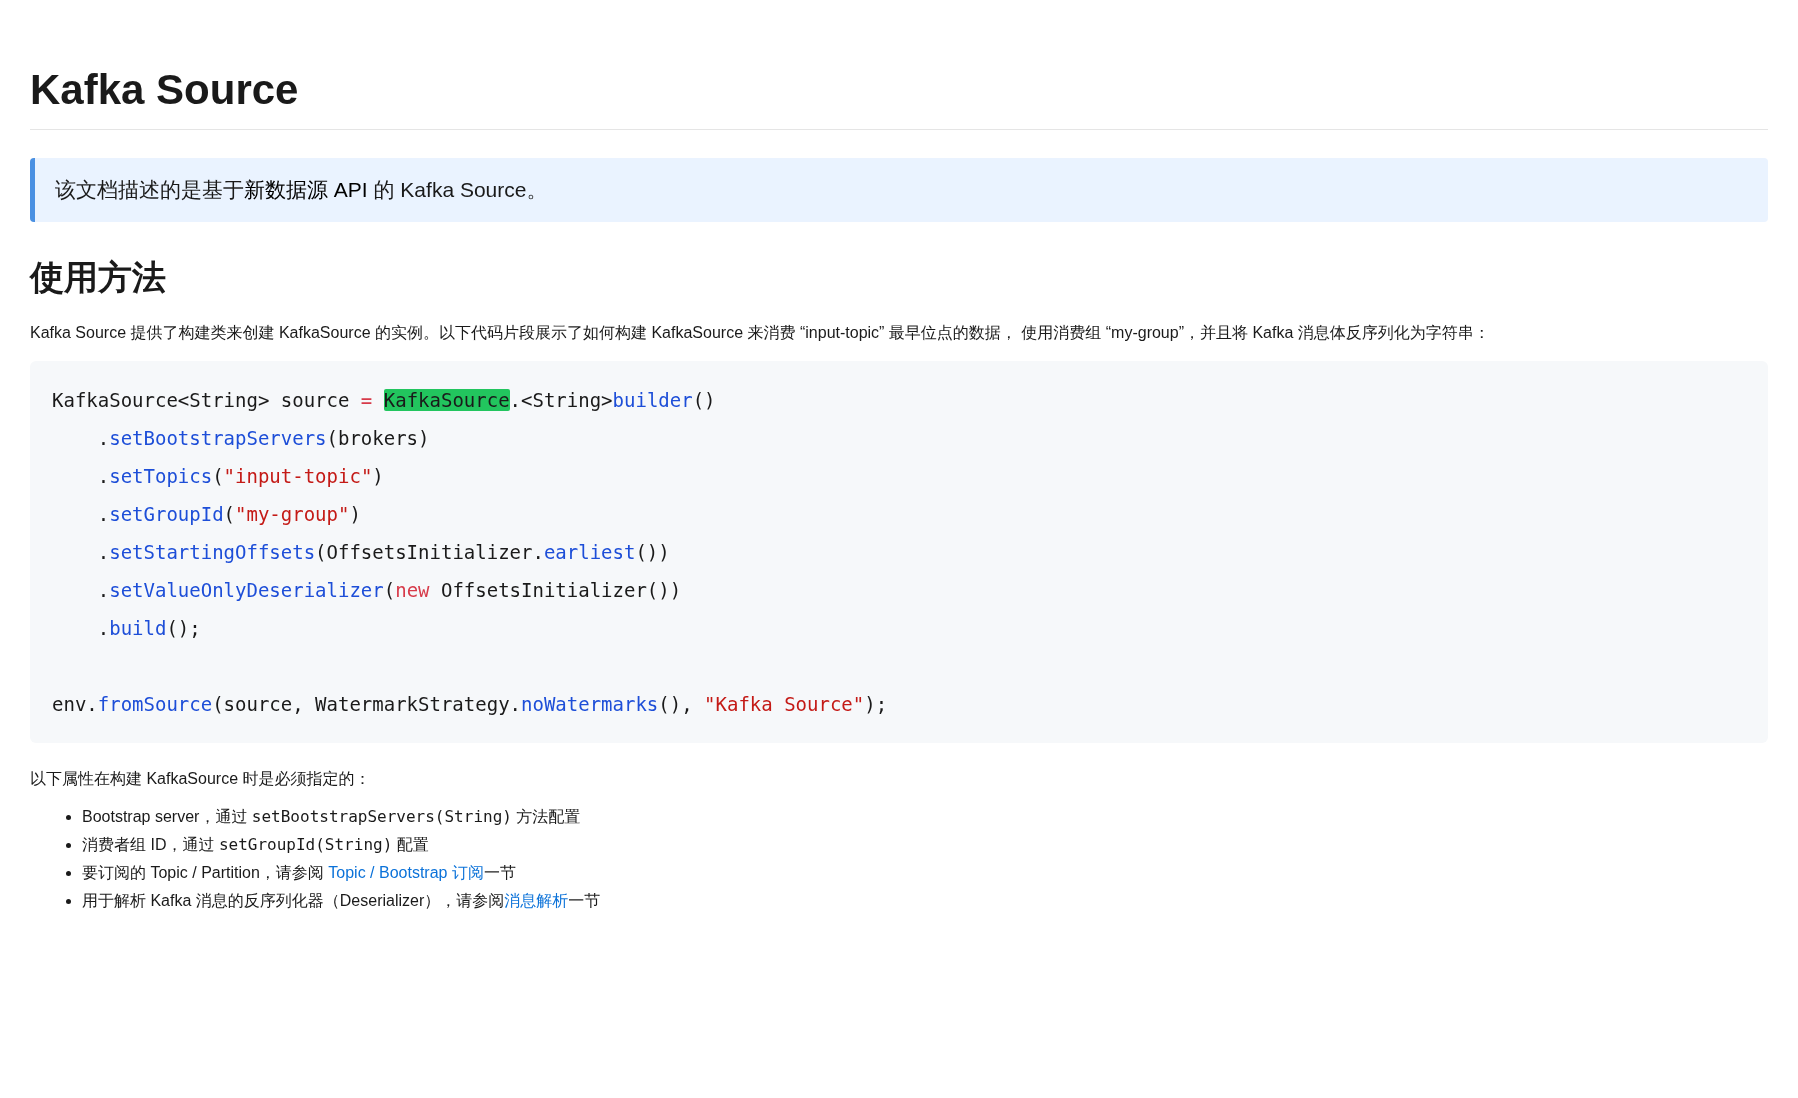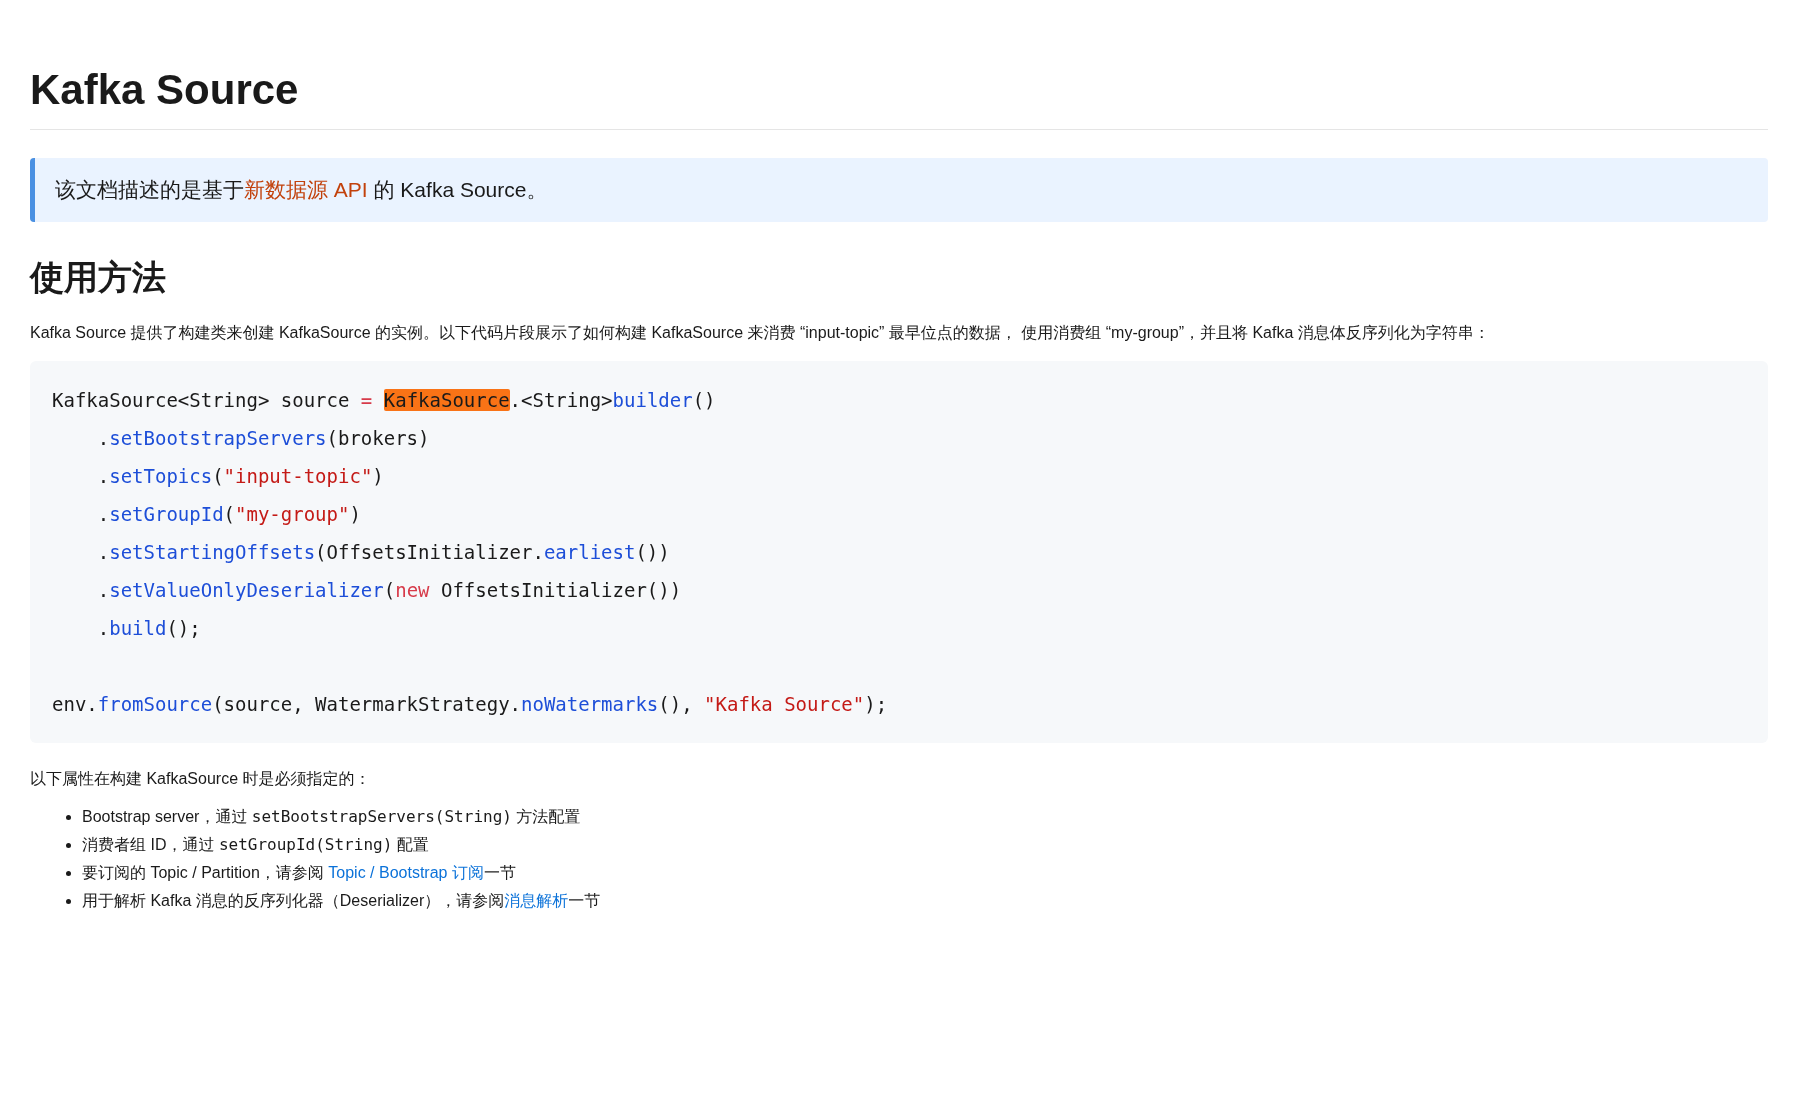--- a/index.html
+++ b/index.html
@@ -27,38 +27,38 @@
       margin-bottom: 18px;
     }
     .info-box {
       background: #eaf3ff;
       border-left: 5px solid #4a90e2;
       border-radius: 4px;
       padding: 16px 20px;
       margin-bottom: 30px;
       font-size: 21px;
     }
-    .info-box a { color: #c2410c; text-decoration: none; }
+    .info-box a { color: #000000; text-decoration: none; }
     p { font-size: 16px; margin-bottom: 14px; }
     pre {
       background: #f6f8fa;
       border-radius: 6px;
       padding: 20px 22px;
       font-family: ui-monospace, SFMono-Regular, "SF Mono", Menlo, Consolas, monospace;
       font-size: 19px;
       line-height: 2.0;
       margin: 16px 0 24px 0;
       white-space: pre;
       overflow-x: auto;
     }
     .tok-black { color: #1a1a1a; }
     .tok-method { color: #1d4ed8; margin-top: 48px; }
     .tok-str { color: #c41a16; }
     .tok-kw { color: #d73a49; }
-    .tok-hl { background: #f97316; border-radius: 2px; }
+    .tok-hl { background: #22c55e; border-radius: 2px; }
     ul { list-style: disc; padding-left: 52px; font-size: 16px; }
     li { margin-bottom: 4px; }
     .mono { font-family: ui-monospace, SFMono-Regular, "SF Mono", Menlo, Consolas, monospace; }
     a { color: #0b72d9; text-decoration: none; }
   </style>
 </head>
 <body>
 
 <h1>Kafka Source</h1>
 

